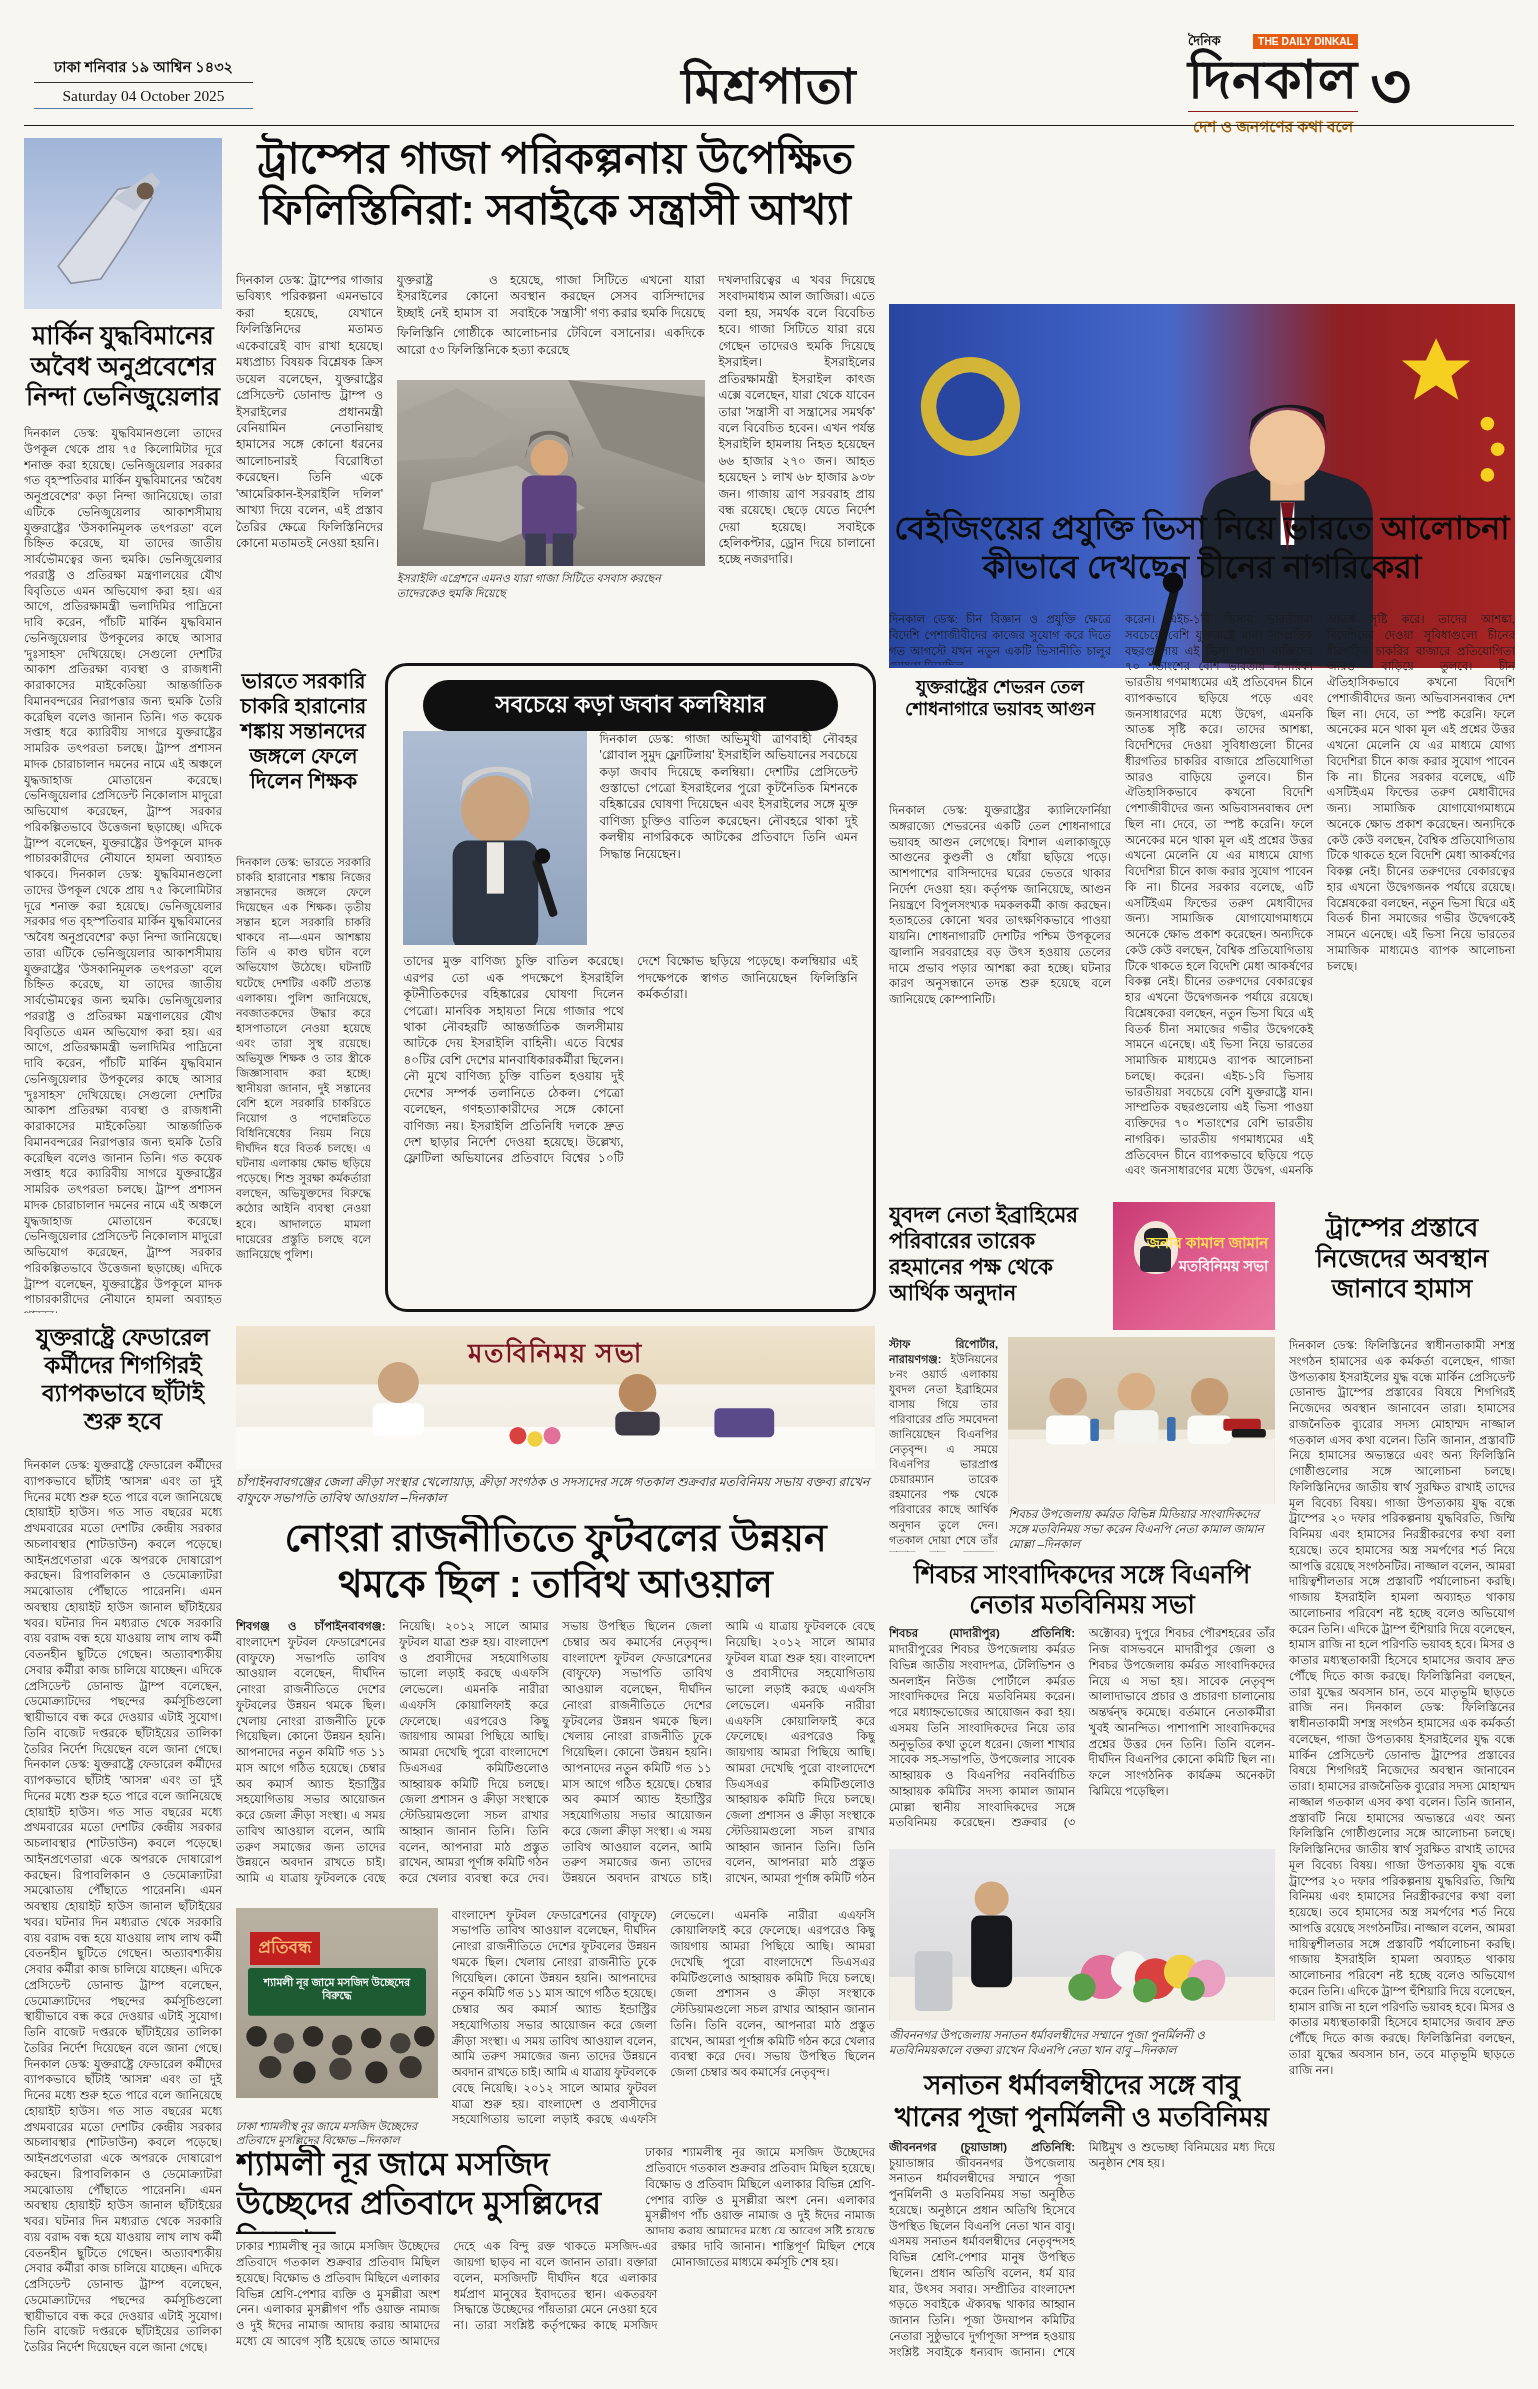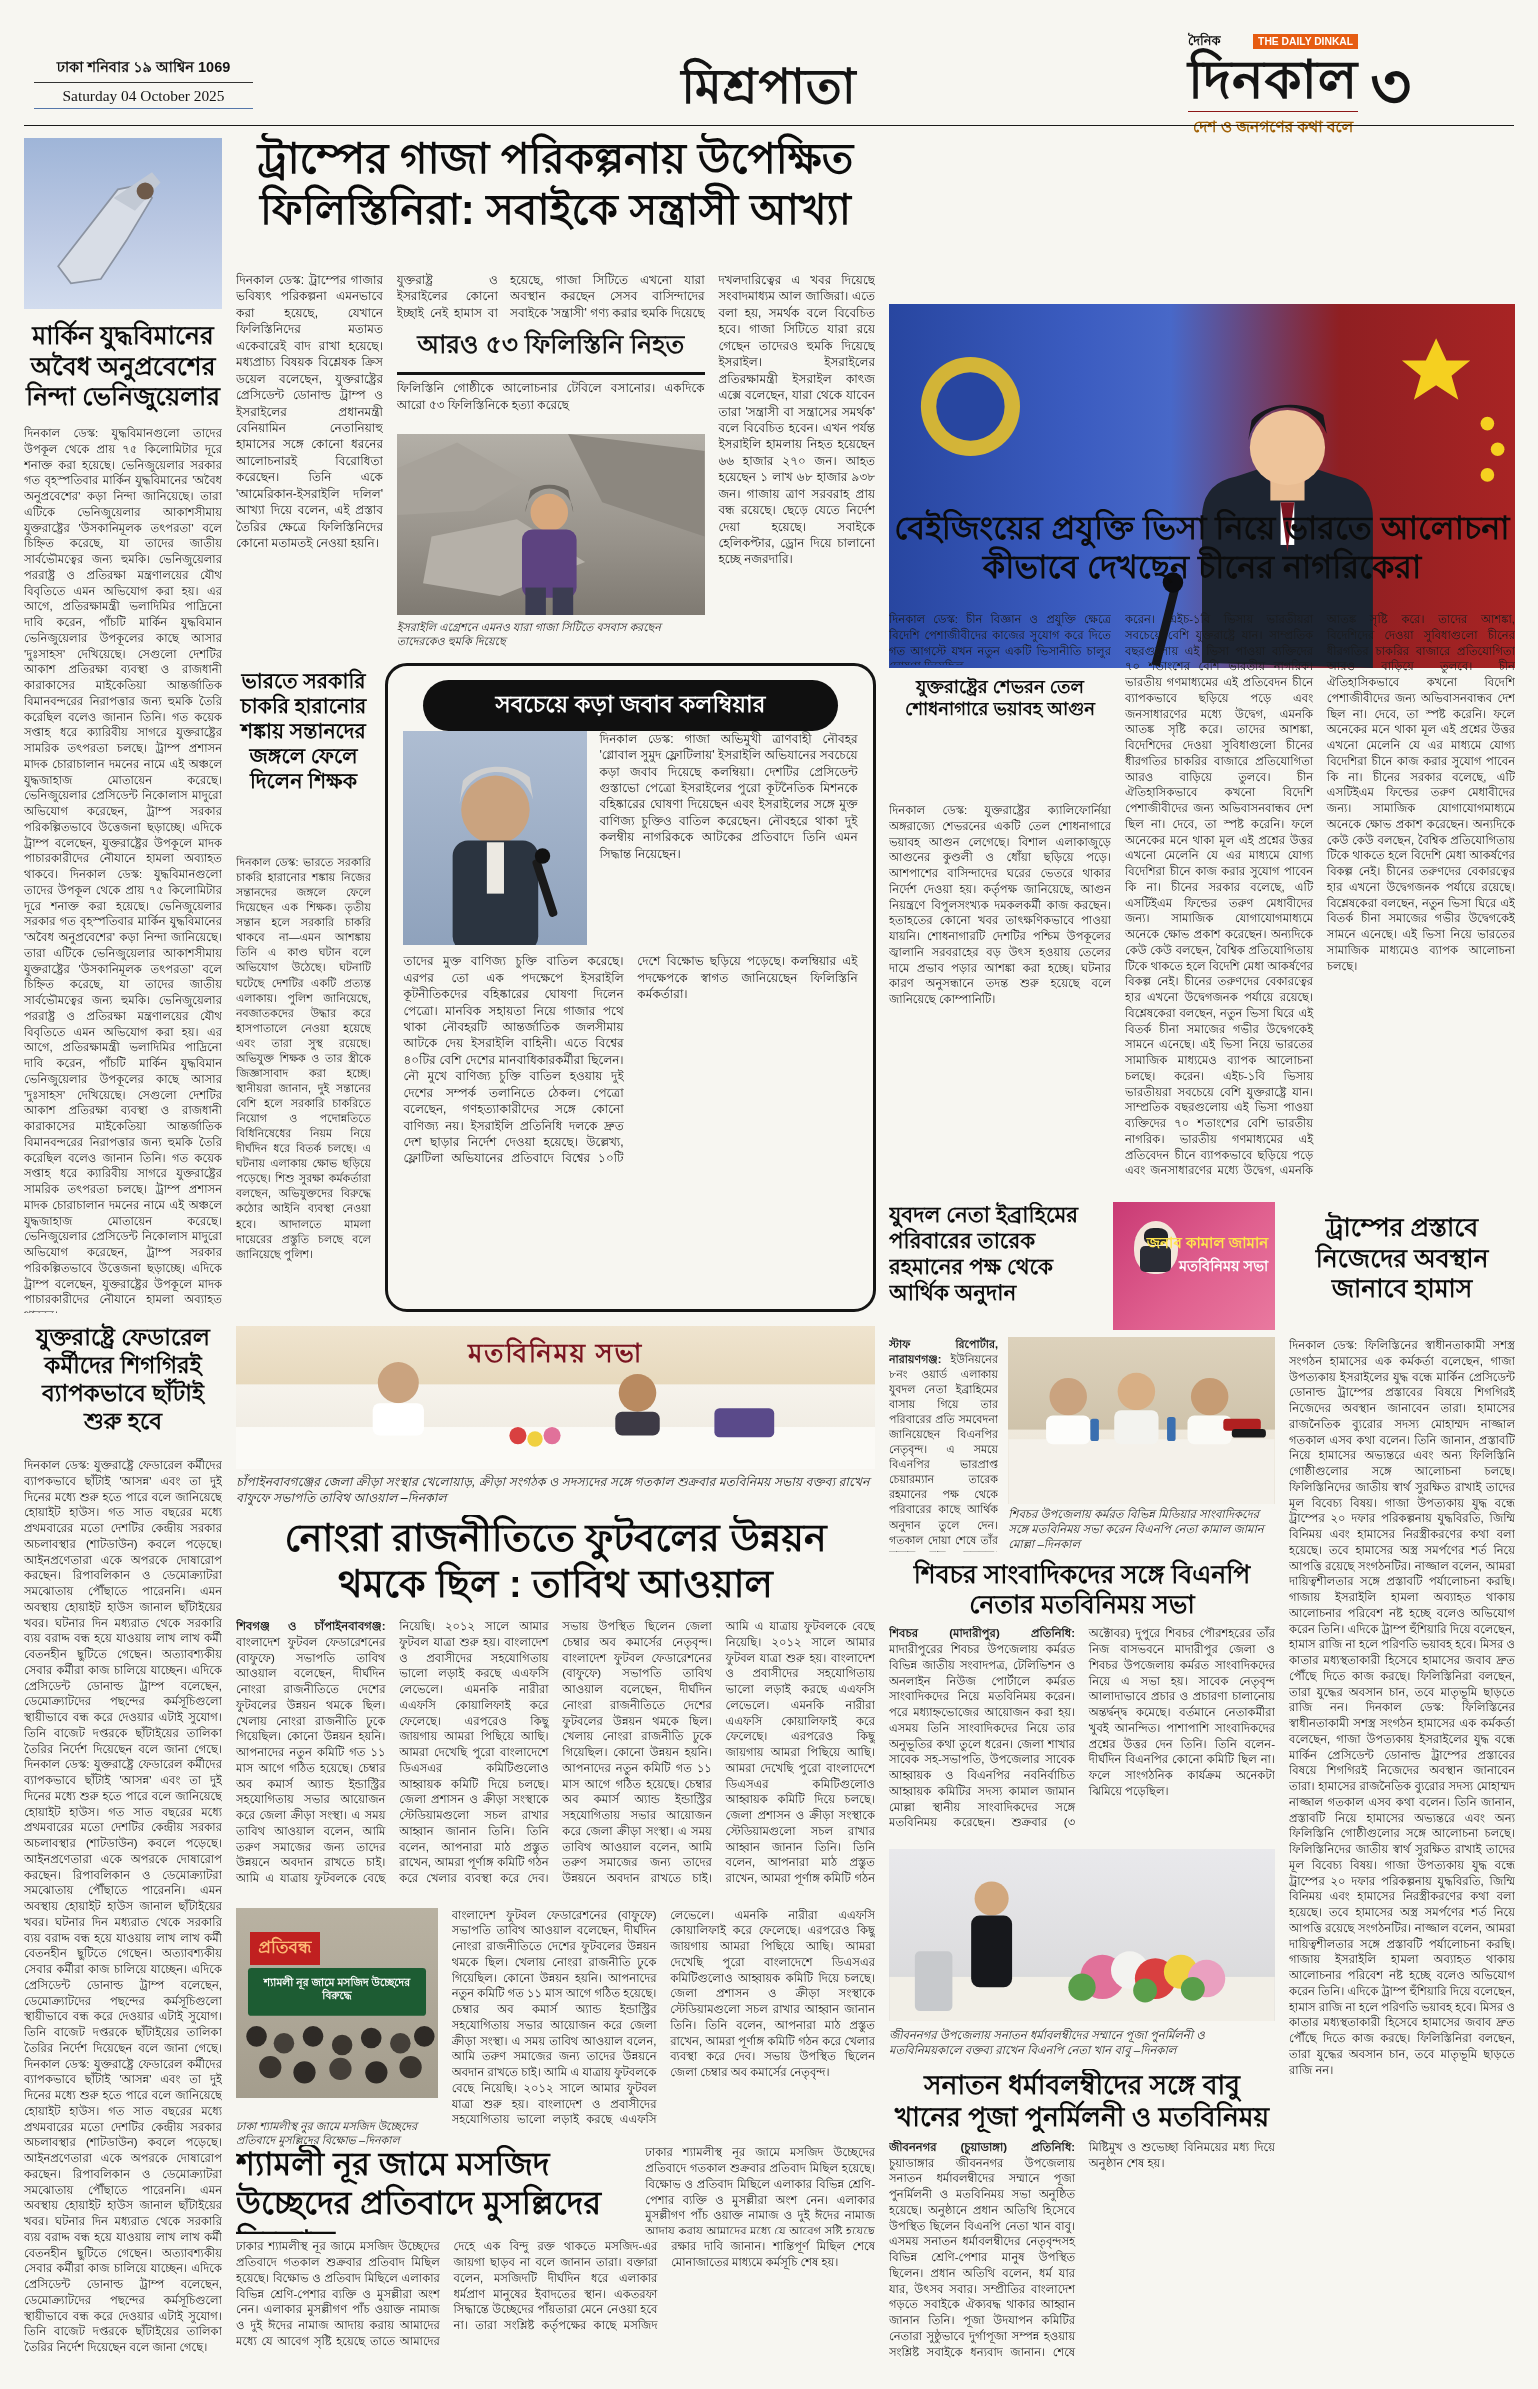--- a/index.html
+++ b/index.html
@@ -40,21 +40,21 @@
   .head{position:absolute;border-radius:50%;}
   .flex{display:flex;}
   .grow{flex:1 1 auto;min-width:0;}
 </style>
 </head>
 <body>
 
 <div id="paper">
 
   <div class="abs dateblock" style="left:34px;top:53px;">
-    <div class="bn">ঢাকা শনিবার ১৯ আশ্বিন 1069</div>
+    <div class="bn">ঢাকা শনিবার ১৯ আশ্বিন ১৪৩২</div>
     <div class="en">Saturday 04 October 2025</div>
   </div>
 
   <div class="abs" style="left:0;top:50px;width:1538px;">
     <div class="pagetitle">মিশ্রপাতা</div>
   </div>
 
   <div class="abs brand" style="left:1188px;top:31px;">
     <div class="brand-col">
       <div class="brand-top">
@@ -83,21 +83,20 @@
   <div class="abs bt" style="left:24px;top:1458px;width:198px;height:908px;font-size:11.5px;">দিনকাল ডেস্ক: যুক্তরাষ্ট্রে ফেডারেল কর্মীদের ব্যাপকভাবে ছাঁটাই 'আসন্ন' এবং তা দুই দিনের মধ্যে শুরু হতে পারে বলে জানিয়েছে হোয়াইট হাউস। গত সাত বছরের মধ্যে প্রথমবারের মতো দেশটির কেন্দ্রীয় সরকার অচলাবস্থার (শাটডাউন) কবলে পড়েছে। আইনপ্রণেতারা একে অপরকে দোষারোপ করছেন। রিপাবলিকান ও ডেমোক্র্যাটরা সমঝোতায় পৌঁছাতে পারেননি। এমন অবস্থায় হোয়াইট হাউস জানাল ছাঁটাইয়ের খবর। ঘটনার দিন মধ্যরাত থেকে সরকারি ব্যয় বরাদ্দ বন্ধ হয়ে যাওয়ায় লাখ লাখ কর্মী বেতনহীন ছুটিতে গেছেন। অত্যাবশ্যকীয় সেবার কর্মীরা কাজ চালিয়ে যাচ্ছেন। এদিকে প্রেসিডেন্ট ডোনাল্ড ট্রাম্প বলেছেন, ডেমোক্র্যাটদের পছন্দের কর্মসূচিগুলো স্থায়ীভাবে বন্ধ করে দেওয়ার এটাই সুযোগ। তিনি বাজেট দপ্তরকে ছাঁটাইয়ের তালিকা তৈরির নির্দেশ দিয়েছেন বলে জানা গেছে। দিনকাল ডেস্ক: যুক্তরাষ্ট্রে ফেডারেল কর্মীদের ব্যাপকভাবে ছাঁটাই 'আসন্ন' এবং তা দুই দিনের মধ্যে শুরু হতে পারে বলে জানিয়েছে হোয়াইট হাউস। গত সাত বছরের মধ্যে প্রথমবারের মতো দেশটির কেন্দ্রীয় সরকার অচলাবস্থার (শাটডাউন) কবলে পড়েছে। আইনপ্রণেতারা একে অপরকে দোষারোপ করছেন। রিপাবলিকান ও ডেমোক্র্যাটরা সমঝোতায় পৌঁছাতে পারেননি। এমন অবস্থায় হোয়াইট হাউস জানাল ছাঁটাইয়ের খবর। ঘটনার দিন মধ্যরাত থেকে সরকারি ব্যয় বরাদ্দ বন্ধ হয়ে যাওয়ায় লাখ লাখ কর্মী বেতনহীন ছুটিতে গেছেন। অত্যাবশ্যকীয় সেবার কর্মীরা কাজ চালিয়ে যাচ্ছেন। এদিকে প্রেসিডেন্ট ডোনাল্ড ট্রাম্প বলেছেন, ডেমোক্র্যাটদের পছন্দের কর্মসূচিগুলো স্থায়ীভাবে বন্ধ করে দেওয়ার এটাই সুযোগ। তিনি বাজেট দপ্তরকে ছাঁটাইয়ের তালিকা তৈরির নির্দেশ দিয়েছেন বলে জানা গেছে। দিনকাল ডেস্ক: যুক্তরাষ্ট্রে ফেডারেল কর্মীদের ব্যাপকভাবে ছাঁটাই 'আসন্ন' এবং তা দুই দিনের মধ্যে শুরু হতে পারে বলে জানিয়েছে হোয়াইট হাউস। গত সাত বছরের মধ্যে প্রথমবারের মতো দেশটির কেন্দ্রীয় সরকার অচলাবস্থার (শাটডাউন) কবলে পড়েছে। আইনপ্রণেতারা একে অপরকে দোষারোপ করছেন। রিপাবলিকান ও ডেমোক্র্যাটরা সমঝোতায় পৌঁছাতে পারেননি। এমন অবস্থায় হোয়াইট হাউস জানাল ছাঁটাইয়ের খবর। ঘটনার দিন মধ্যরাত থেকে সরকারি ব্যয় বরাদ্দ বন্ধ হয়ে যাওয়ায় লাখ লাখ কর্মী বেতনহীন ছুটিতে গেছেন। অত্যাবশ্যকীয় সেবার কর্মীরা কাজ চালিয়ে যাচ্ছেন। এদিকে প্রেসিডেন্ট ডোনাল্ড ট্রাম্প বলেছেন, ডেমোক্র্যাটদের পছন্দের কর্মসূচিগুলো স্থায়ীভাবে বন্ধ করে দেওয়ার এটাই সুযোগ। তিনি বাজেট দপ্তরকে ছাঁটাইয়ের তালিকা তৈরির নির্দেশ দিয়েছেন বলে জানা গেছে।</div>
 
   <div class="abs hl center" style="left:236px;top:133px;width:639px;height:126px;font-size:42px;">ট্রাম্পের গাজা পরিকল্পনায় উপেক্ষিত ফিলিস্তিনিরা: সবাইকে সন্ত্রাসী আখ্যা</div>
   <div class="abs flex" style="left:236px;top:272px;width:639px;height:381px;gap:13.7px;">
     <div class="bt grow" style="flex:0 0 147px;">দিনকাল ডেস্ক: ট্রাম্পের গাজার ভবিষ্যৎ পরিকল্পনা এমনভাবে করা হয়েছে, যেখানে ফিলিস্তিনিদের মতামত একেবারেই বাদ রাখা হয়েছে। মধ্যপ্রাচ্য বিষয়ক বিশ্লেষক ক্রিস ডয়েল বলেছেন, যুক্তরাষ্ট্রের প্রেসিডেন্ট ডোনাল্ড ট্রাম্প ও ইসরাইলের প্রধানমন্ত্রী বেনিয়ামিন নেতানিয়াহু হামাসের সঙ্গে কোনো ধরনের আলোচনারই বিরোধিতা করেছেন। তিনি একে 'আমেরিকান-ইসরাইলি দলিল' আখ্যা দিয়ে বলেন, এই প্রস্তাব তৈরির ক্ষেত্রে ফিলিস্তিনিদের কোনো মতামতই নেওয়া হয়নি।</div>
     <div class="grow" style="flex:0 0 308px;display:flex;flex-direction:column;gap:5.1px;">
       <div class="flex" style="gap:12px;height:48px;">
         <div class="bt grow">যুক্তরাষ্ট্র ও ইসরাইলের কোনো ইচ্ছাই নেই হামাস বা অন্য কোনো</div>
         <div class="bt grow">হয়েছে, গাজা সিটিতে এখনো যারা অবস্থান করছেন সেসব বাসিন্দাদের সবাইকে 'সন্ত্রাসী' গণ্য করার হুমকি দিয়েছে ইসরাইল।</div>
       </div>
-      <div class="subhead">আরও ৫৩ ফিলিস্তিনি নিহত</div>
       <div class="bt" style="height:50px;">ফিলিস্তিনি গোষ্ঠীকে আলোচনার টেবিলে বসানোর। একদিকে আরো ৫৩ ফিলিস্তিনিকে হত্যা করেছে</div>
       <div class="photo" style="height:186px;background:linear-gradient(180deg,#b3afa7,#97928a 60%,#7f7a72);">
         <svg width="308" height="186" style="position:absolute;left:0;top:0;" viewBox="0 0 360 218">
           <polygon points="0,40 70,10 150,55 90,90 0,95" fill="#a7a29a"></polygon>
           <polygon points="200,0 360,20 360,120 240,80" fill="#8c877f"></polygon>
           <polygon points="40,120 140,100 220,150 120,190 30,175" fill="#b5b0a8"></polygon>
           <circle cx="178" cy="92" r="22" fill="#d8a87d"></circle>
           <path d="M150,92 a28,28 0 0,1 56,0 l-6,-26 a30,20 0 0,0 -44,0 z" fill="#6e6a63"></path>
           <rect x="146" y="112" width="64" height="80" rx="12" fill="#5d4380"></rect>
           <rect x="150" y="180" width="24" height="38" fill="#3c3d52"></rect>

